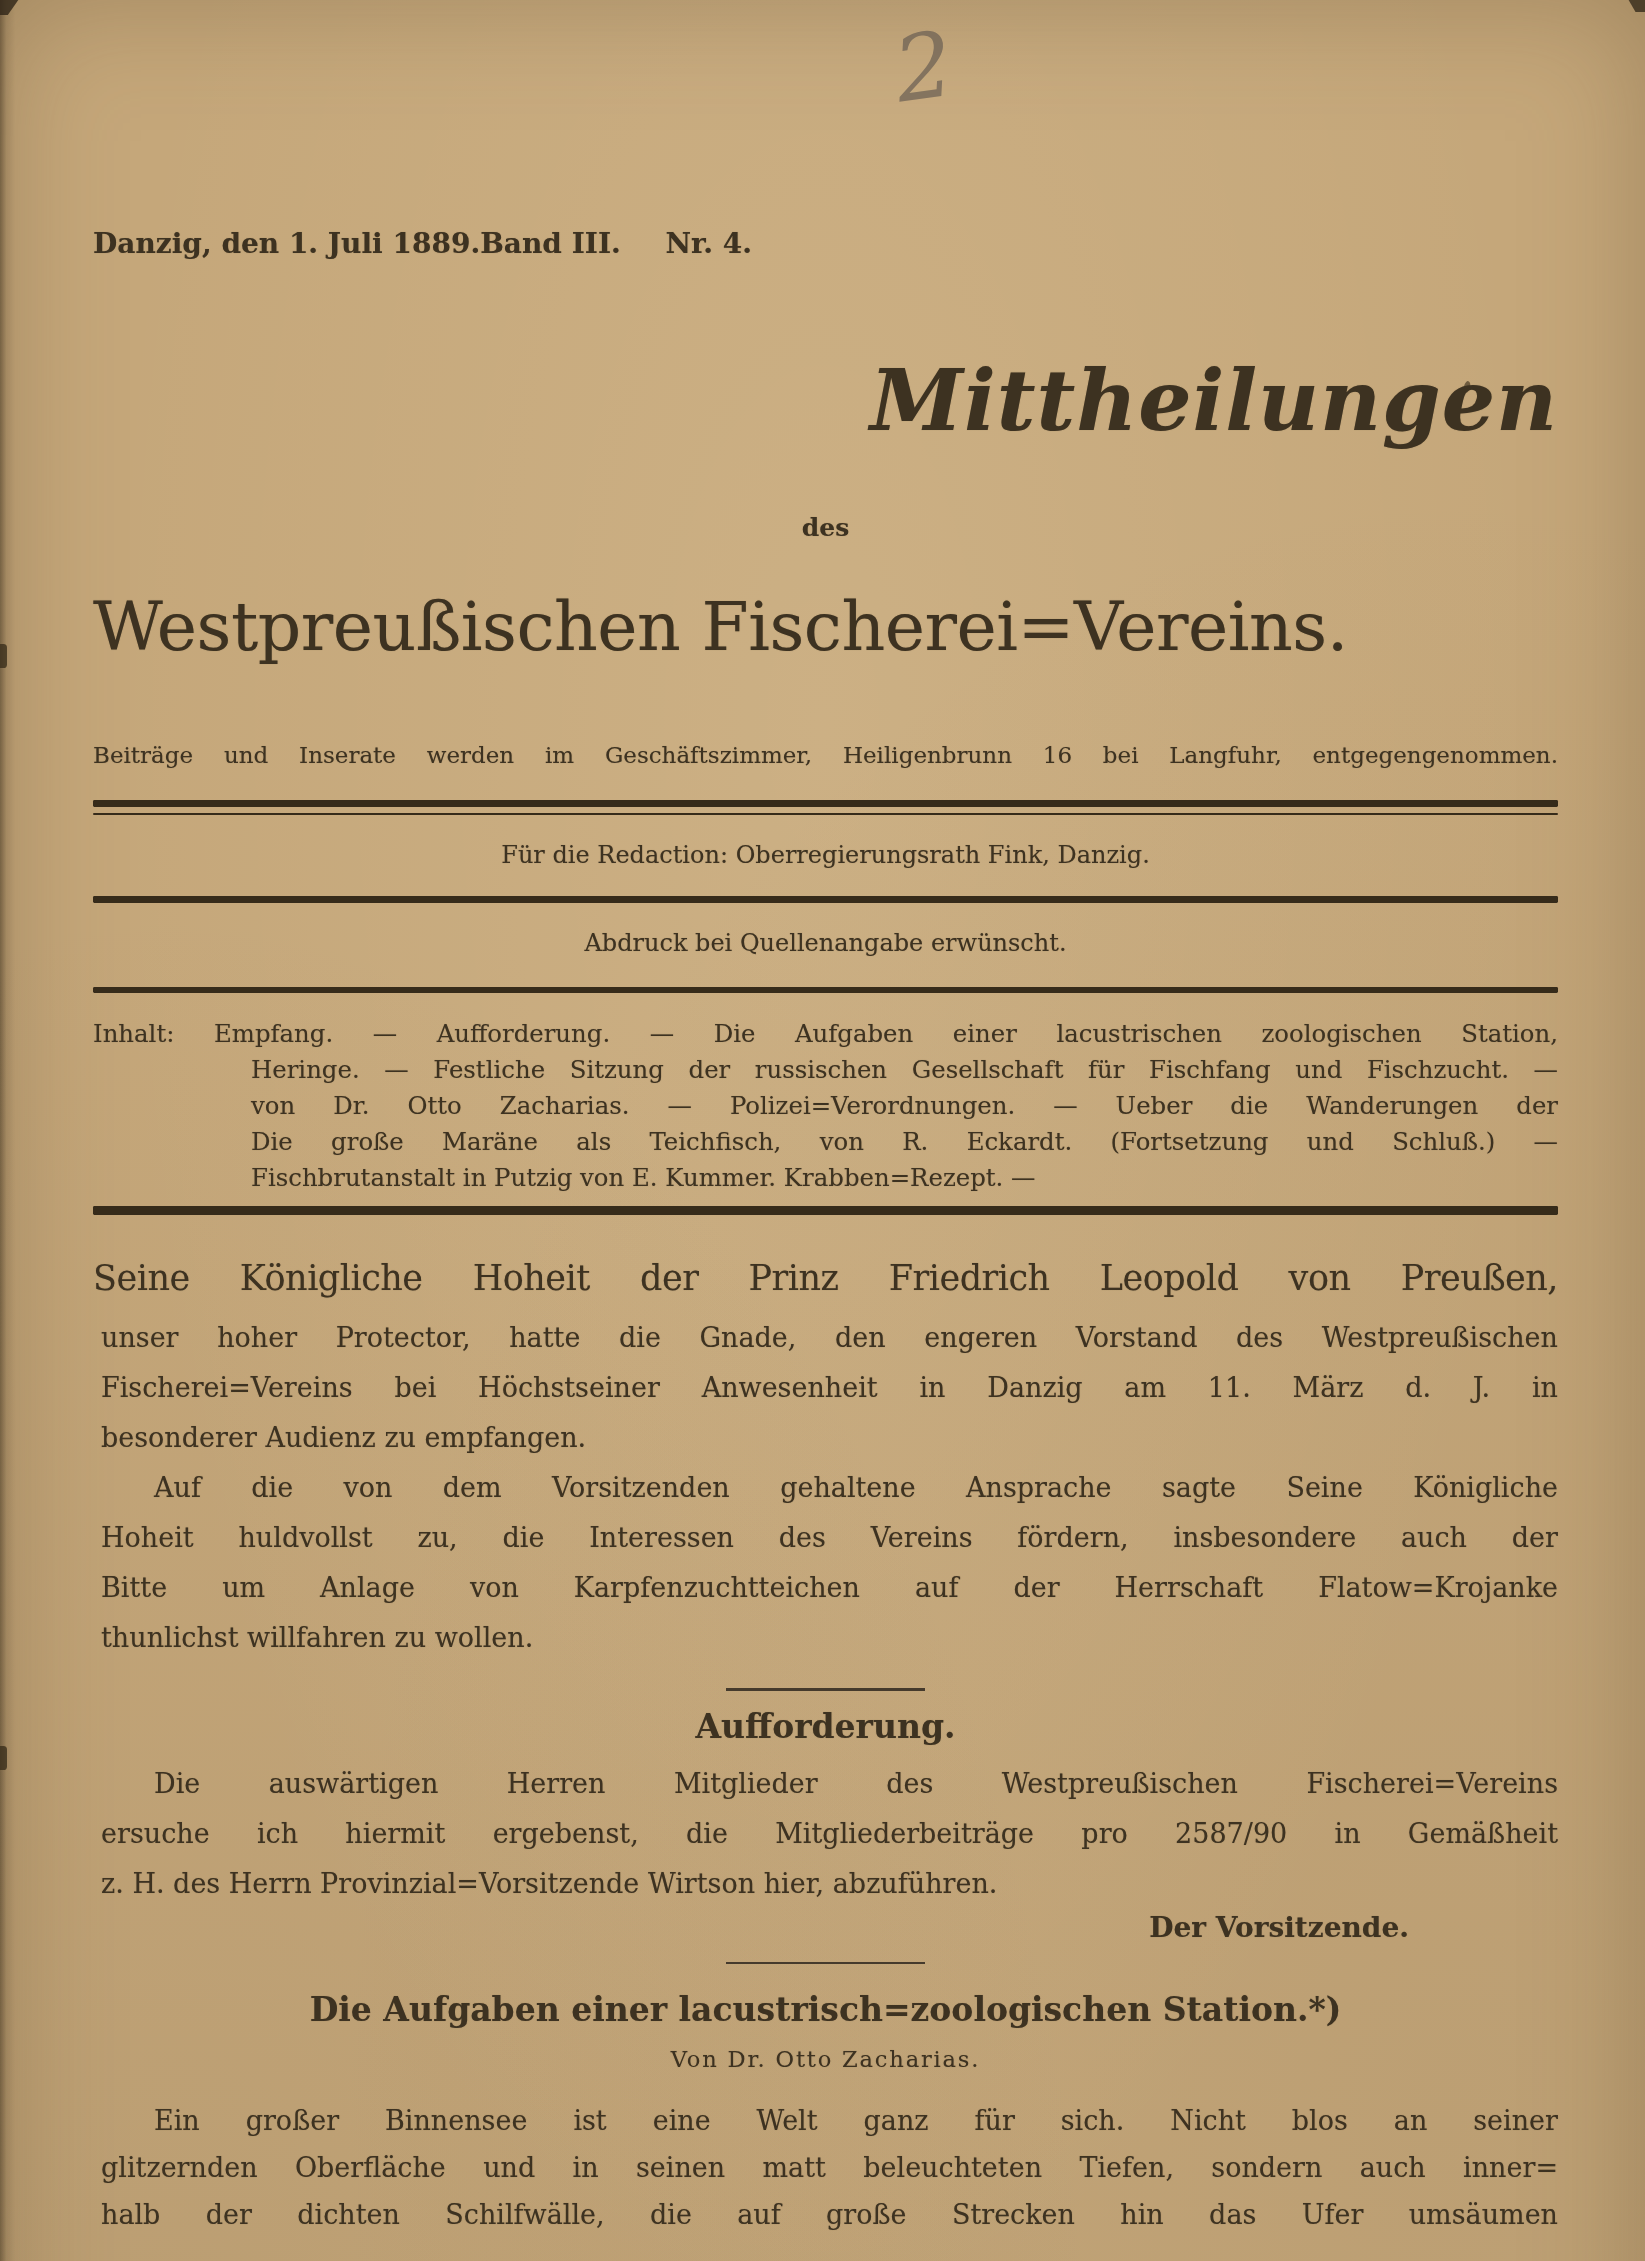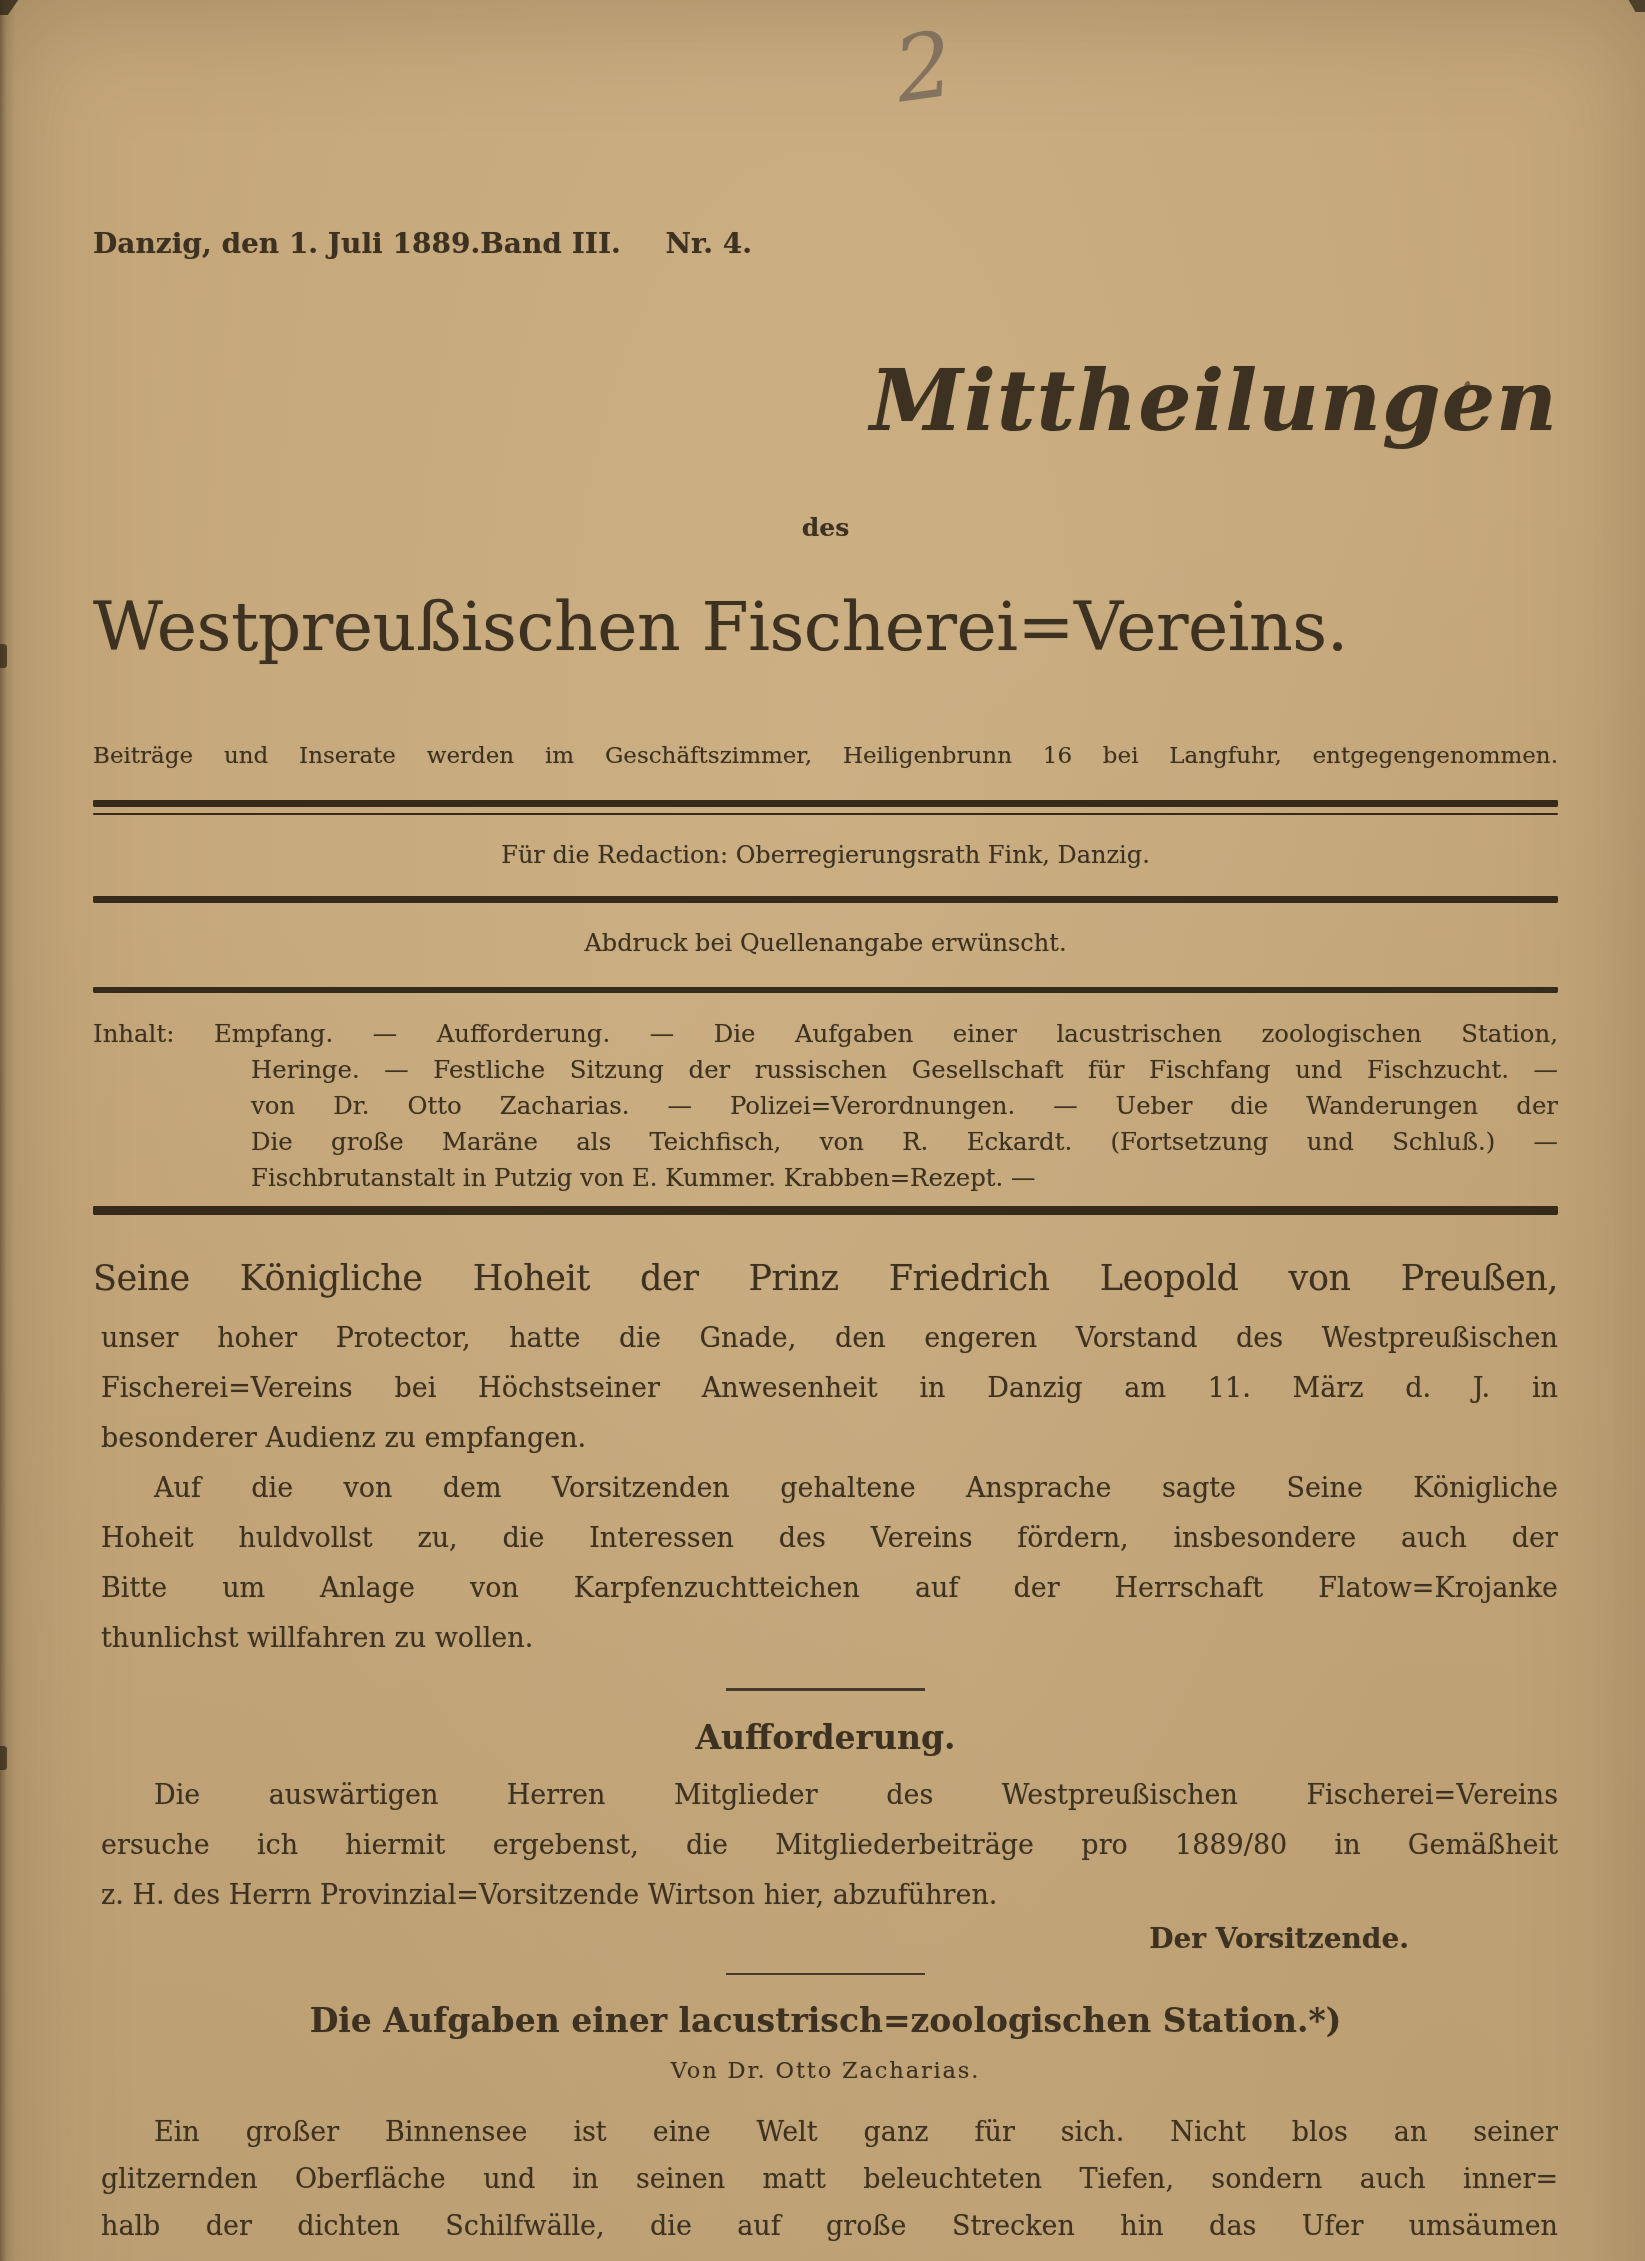--- a/index.html
+++ b/index.html
@@ -101,21 +101,21 @@
   .para1 { margin-top: 13.6px; }
   .indent-first .line:first-child { text-indent: 53px; }
 
   .short-divider {
     width: 199px; height: 2.7px; background: #453a2c;
     margin: 25px auto 0 auto;
   }
   .short-divider.div-b { margin-top: 18px; }
 
   .section-heading {
-    margin-top: 28px;
+    margin-top: 17px;
     text-align: center;
     font-size: 33px;
     line-height: 38px;
     font-weight: bold;
   }
   .auff-para { margin-top: 13.6px; }
 
   .sig-right {
     margin-top: 2.3px;
     text-align: right;
@@ -211,21 +211,21 @@
         <div class="line">Bitte um Anlage von Karpfenzuchtteichen auf der Herrschaft Flatow=Krojanke</div>
         <div class="line">thunlichst willfahren zu wollen.</div>
       </div>
 
     <div class="short-divider"></div>
 
     <div class="section-heading ink">Aufforderung.</div>
 
     <div class="para auff-para last-left indent-first ink">
         <div class="line">Die auswärtigen Herren Mitglieder des Westpreußischen Fischerei=Vereins</div>
-        <div class="line">ersuche ich hiermit ergebenst, die Mitgliederbeiträge pro 1889/80 in Gemäßheit</div>
+        <div class="line">ersuche ich hiermit ergebenst, die Mitgliederbeiträge pro 2587/90 in Gemäßheit</div>
         <div class="line">z. H. des Herrn Provinzial=Vorsitzende Wirtson hier, abzuführen.</div>
       </div>
 
     <div class="sig-right ink">Der Vorsitzende.</div>
 
     <div class="short-divider div-b"></div>
 
     <div class="section-heading station-heading ink">Die Aufgaben einer lacustrisch=zoologischen Station.*)</div>
 
     <div class="byline ink">Von Dr. Otto Zacharias.</div>

